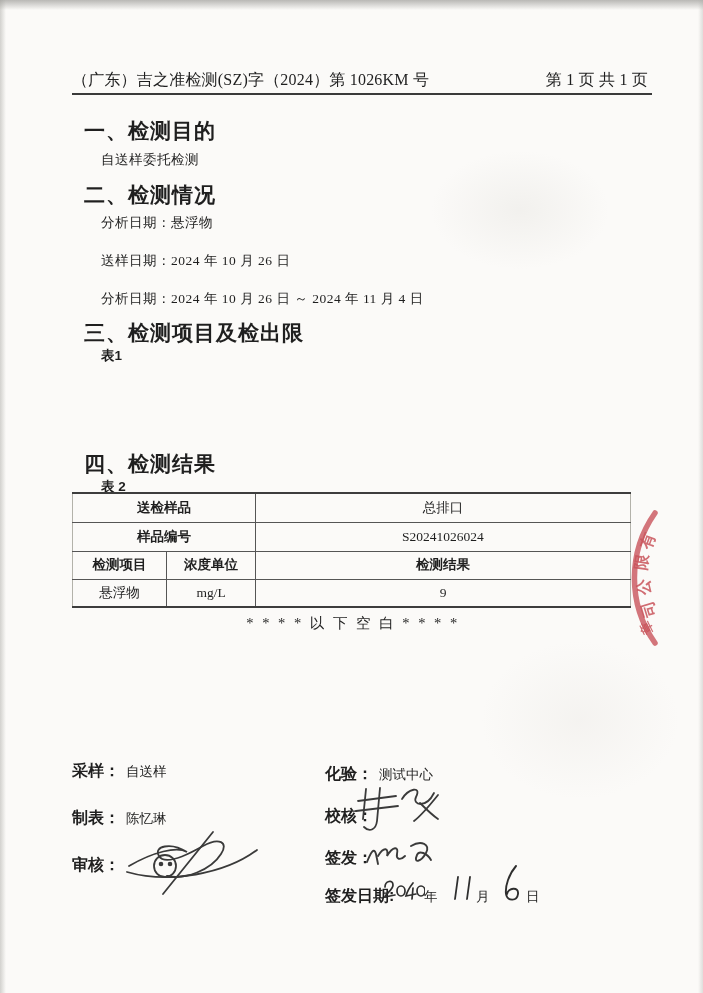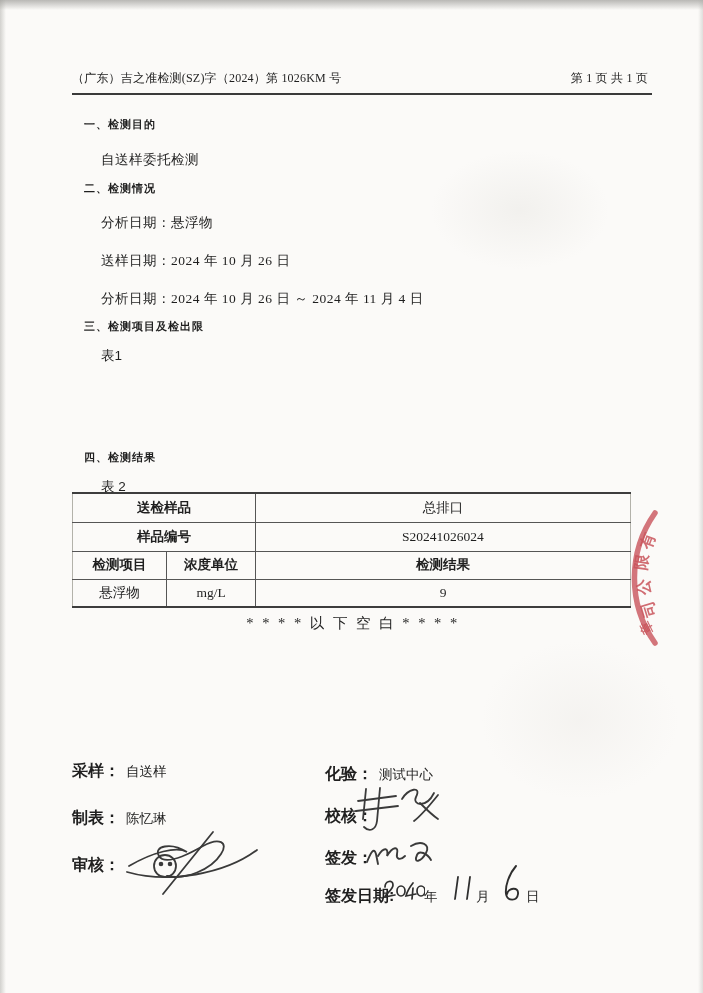--- a/index.html
+++ b/index.html
@@ -9,25 +9,25 @@
     background:#fbfaf8;overflow:hidden;color:#1f1f1f;
   }
   .edge-top{position:absolute;left:0;top:0;width:100%;height:10px;
     background:linear-gradient(#b9b8b5,rgba(251,250,248,0));}
   .edge-left{position:absolute;left:0;top:0;width:6px;height:100%;
     background:linear-gradient(90deg,rgba(160,160,155,.45),rgba(251,250,248,0));}
   .edge-right{position:absolute;right:0;top:0;width:5px;height:100%;
     background:linear-gradient(270deg,rgba(170,170,165,.35),rgba(251,250,248,0));}
   .smudge{position:absolute;border-radius:50%;pointer-events:none;}
   .abs{position:absolute;white-space:nowrap;}
-  .hdr{font-size:12px;letter-spacing:.2px;font-family:Liberation Serif, serif;}
+  .hdr{font-size:16px;letter-spacing:.2px;font-family:Liberation Serif, serif;}
   .rule{position:absolute;background:#3a3a3a;height:2px;}
-  .h1{font-family:Liberation Sans, sans-serif;font-weight:bold;font-size:11px;letter-spacing:1px;}
+  .h1{font-family:Liberation Sans, sans-serif;font-weight:bold;font-size:21px;letter-spacing:1px;}
   .body-txt{font-size:13.5px;letter-spacing:.5px;}
-  .tbl-label{font-family:"Liberation Sans","DejaVu Sans",sans-serif;font-weight:normal;font-size:13.5px;}
+  .tbl-label{font-family:"Liberation Sans","DejaVu Sans",sans-serif;font-weight:bold;font-size:13.5px;}
   table.doc{border-collapse:collapse;position:absolute;table-layout:fixed;
     border-top:2px solid #3d3d3d;border-bottom:2px solid #3d3d3d;}
   table.doc td{border:1px solid #555;text-align:center;vertical-align:middle;
     font-size:13.5px;padding:0 4px;overflow:hidden;}
   table.doc td:first-child{border-left:1px solid #b3b2aa;}
   table.doc td:last-child{border-right:1px solid #b3b2aa;}
   table.doc td.th{font-family:"Liberation Sans","DejaVu Sans",sans-serif;font-weight:bold;}
   .spacer{letter-spacing:2.5px;font-size:14.5px;text-align:center;}
   .f-label{font-family:"Liberation Sans","DejaVu Sans",sans-serif;font-weight:bold;font-size:16px;}
   .f-value{font-size:13.5px;margin-left:6px;}

